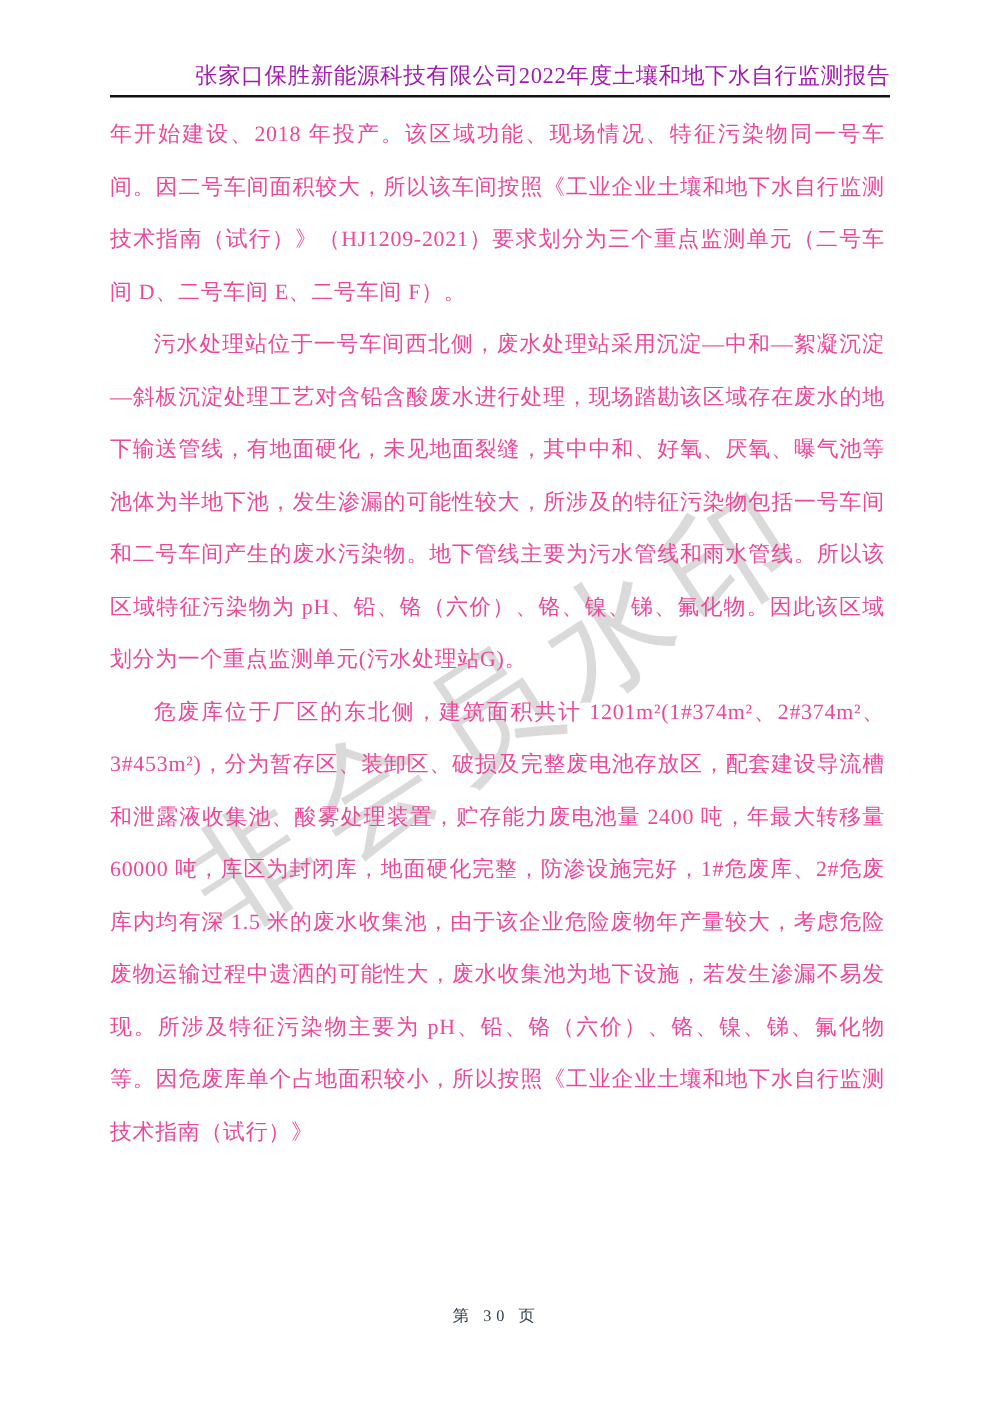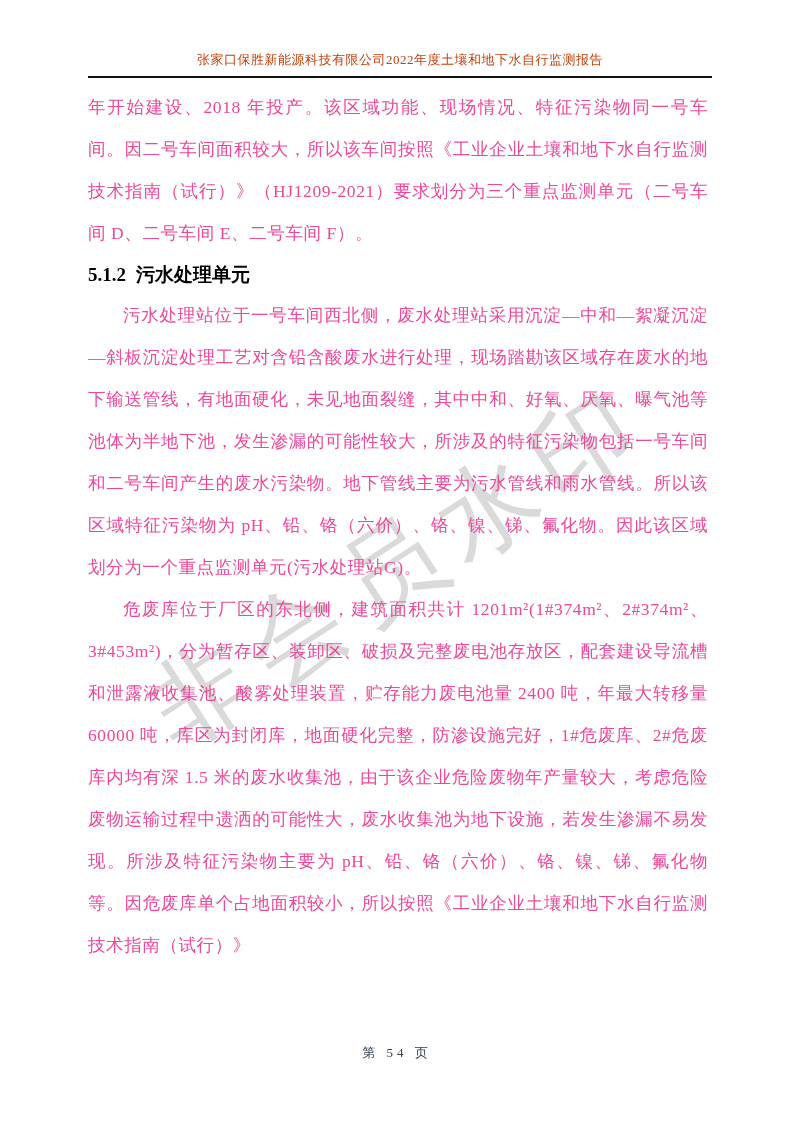--- a/index.html
+++ b/index.html
@@ -19,24 +19,25 @@
   
   .page-header {
     position: absolute;
     top: 50px;
     left: 88px;
     right: 82px;
     z-index: 2;
     text-align: center;
   }
   .header-title {
-    font-size: 13px;
+    font-size: 18px;
     letter-spacing: 0.5px;
-    color: #c2410c;
+    color: #a21caf;
     line-height: 20px;
+    text-align: right;
   }
   .header-rule {
     margin-top: 6px;
     height: 2px;
     background: #111111;
   }
   
   .watermark {
     position: absolute;
     left: 398px;
@@ -108,28 +109,25 @@
     <div class="header-title">张家口保胜新能源科技有限公司2022年度土壤和地下水自行监测报告</div>
     <div class="header-rule"></div>
   </header>
 
   <div class="watermark">非会员水印</div>
 
   <main class="content">
 
     <p class="para">年开始建设、2018 年投产。该区域功能、现场情况、特征污染物同一号车间。因二号车间面积较大，所以该车间按照《工业企业土壤和地下水自行监测技术指南（试行）》（HJ1209-2021）要求划分为三个重点监测单元（二号车间 D、二号车间 E、二号车间 F）。</p>
 
-    <h2 class="section-heading">
-      <span class="sec-num">5.1.2</span><span class="sec-title">污水处理单元</span>
-    </h2>
 
     <p class="para indent">污水处理站位于一号车间西北侧，废水处理站采用沉淀—中和—絮凝沉淀—斜板沉淀处理工艺对含铅含酸废水进行处理，现场踏勘该区域存在废水的地下输送管线，有地面硬化，未见地面裂缝，其中中和、好氧、厌氧、曝气池等池体为半地下池，发生渗漏的可能性较大，所涉及的特征污染物包括一号车间和二号车间产生的废水污染物。地下管线主要为污水管线和雨水管线。所以该区域特征污染物为 pH、铅、铬（六价）、铬、镍、锑、氟化物。因此该区域划分为一个重点监测单元(污水处理站G)。</p>
 
 
     <p class="para indent">危废库位于厂区的东北侧，建筑面积共计 1201m²(1#374m²、2#374m²、3#453m²)，分为暂存区、装卸区、破损及完整废电池存放区，配套建设导流槽和泄露液收集池、酸雾处理装置，贮存能力废电池量 2400 吨，年最大转移量 60000 吨，库区为封闭库，地面硬化完整，防渗设施完好，1#危废库、2#危废库内均有深 1.5 米的废水收集池，由于该企业危险废物年产量较大，考虑危险废物运输过程中遗洒的可能性大，废水收集池为地下设施，若发生渗漏不易发现。所涉及特征污染物主要为 pH、铅、铬（六价）、铬、镍、锑、氟化物等。因危废库单个占地面积较小，所以按照《工业企业土壤和地下水自行监测技术指南（试行）》</p>
 
   </main>
 
   <footer class="page-footer">
-    <div class="page-number">第 54 页</div>
+    <div class="page-number">第 30 页</div>
   </footer>
 
 </div>
 
 </body></html>

